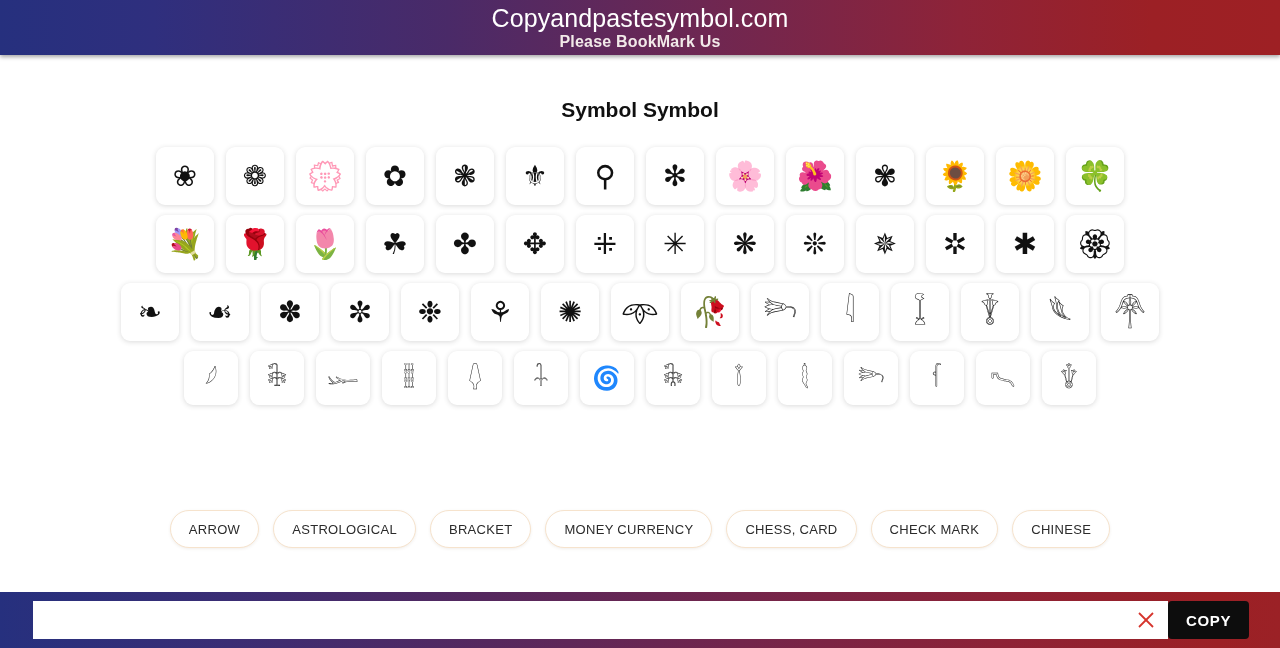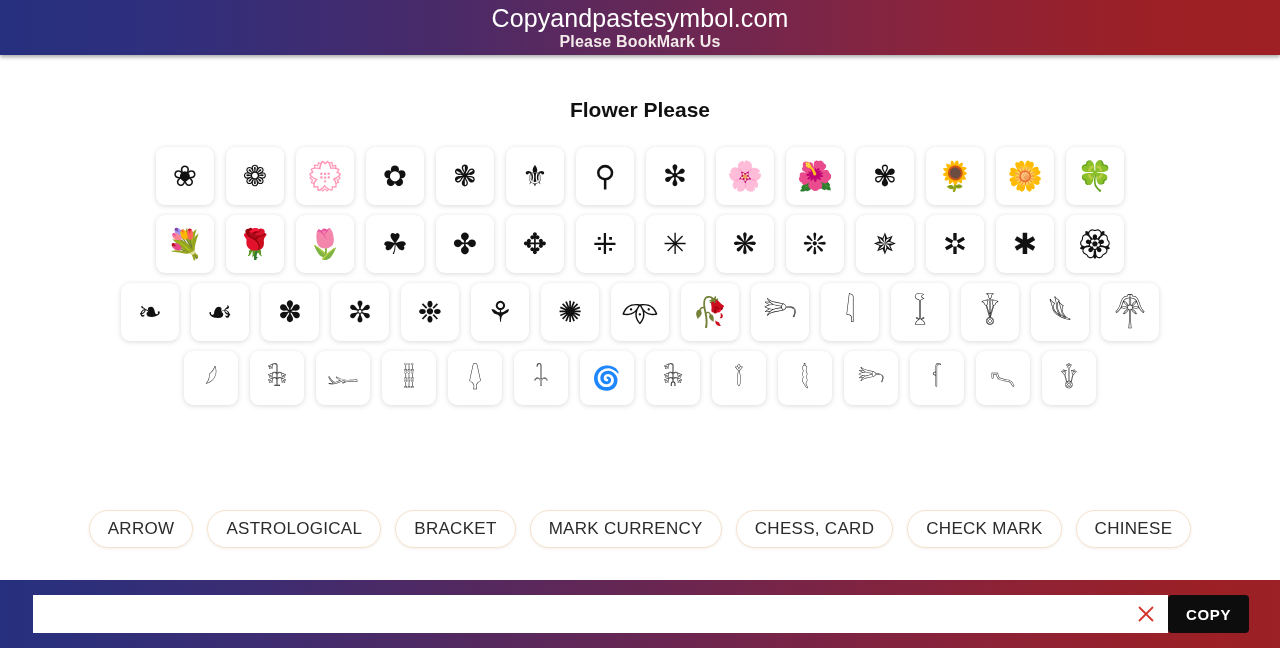--- a/index.html
+++ b/index.html
@@ -108,35 +108,35 @@
   }
   .category-chip {
     border: 1px solid #f6e3cd;
     background: #ffffff;
     border-radius: 22px;
     padding: 0 18px;
     height: 36px;
     display: inline-flex;
     align-items: center;
     justify-content: center;
-    font-size: 17px;
+    font-size: 13px;
     color: #2b2b2b;
     letter-spacing: .3px;
     box-shadow: 0 1px 3px rgba(120,90,60,.10);
     cursor: pointer;
     white-space: nowrap;
   }
 
   
   .copy-bar {
     position: absolute;
     left: 0;
     right: 0;
     bottom: 0;
-    height: 68px;
+    height: 56px;
     background: linear-gradient(90deg, #26307e 0%, #3a2d74 18%, #55285e 38%, #73254b 58%, #8d2236 78%, #9c2025 95%, #9b2126 100%);
     display: flex;
     align-items: center;
     z-index: 10;
   }
   .copy-input-wrap {
     position: relative;
     flex: 1;
     margin: 0 0 0 33px;
     height: 38px;
@@ -183,21 +183,21 @@
 </head>
 <body>
 
 <div class="site-header">
   <div class="site-title">Copyandpastesymbol.com</div>
   <div class="site-tagline">Please BookMark Us</div>
 </div>
 
 <div class="page">
 
-  <h1 class="page-heading">Flower Please</h1>
+  <h1 class="page-heading">Symbol Symbol</h1>
 
   <div class="symbol-rows" id="symbol-grid">
       <div class="symbol-row">
         <div class="symbol-cell sz-m">❀</div>
         <div class="symbol-cell sz-m">❁</div>
         <div class="symbol-cell sz-m">💮</div>
         <div class="symbol-cell sz-m">✿</div>
         <div class="symbol-cell sz-m">❃</div>
         <div class="symbol-cell sz-m">⚜</div>
         <div class="symbol-cell sz-m">⚲</div>
@@ -258,21 +258,21 @@
         <div class="symbol-cell sz-s">𓍇</div>
         <div class="symbol-cell sz-s">𓇚</div>
       </div>
     </div>
 
   <div class="category-strip">
     <div class="category-row" id="category-row">
         <div class="category-chip">ARROW</div>
         <div class="category-chip">ASTROLOGICAL</div>
         <div class="category-chip">BRACKET</div>
-        <div class="category-chip">MARK CURRENCY</div>
+        <div class="category-chip">MONEY CURRENCY</div>
         <div class="category-chip">CHESS, CARD</div>
         <div class="category-chip">CHECK MARK</div>
         <div class="category-chip">CHINESE</div>
       </div>
   </div>
 
 </div>
 
 <div class="copy-bar">
   <div class="copy-input-wrap">

